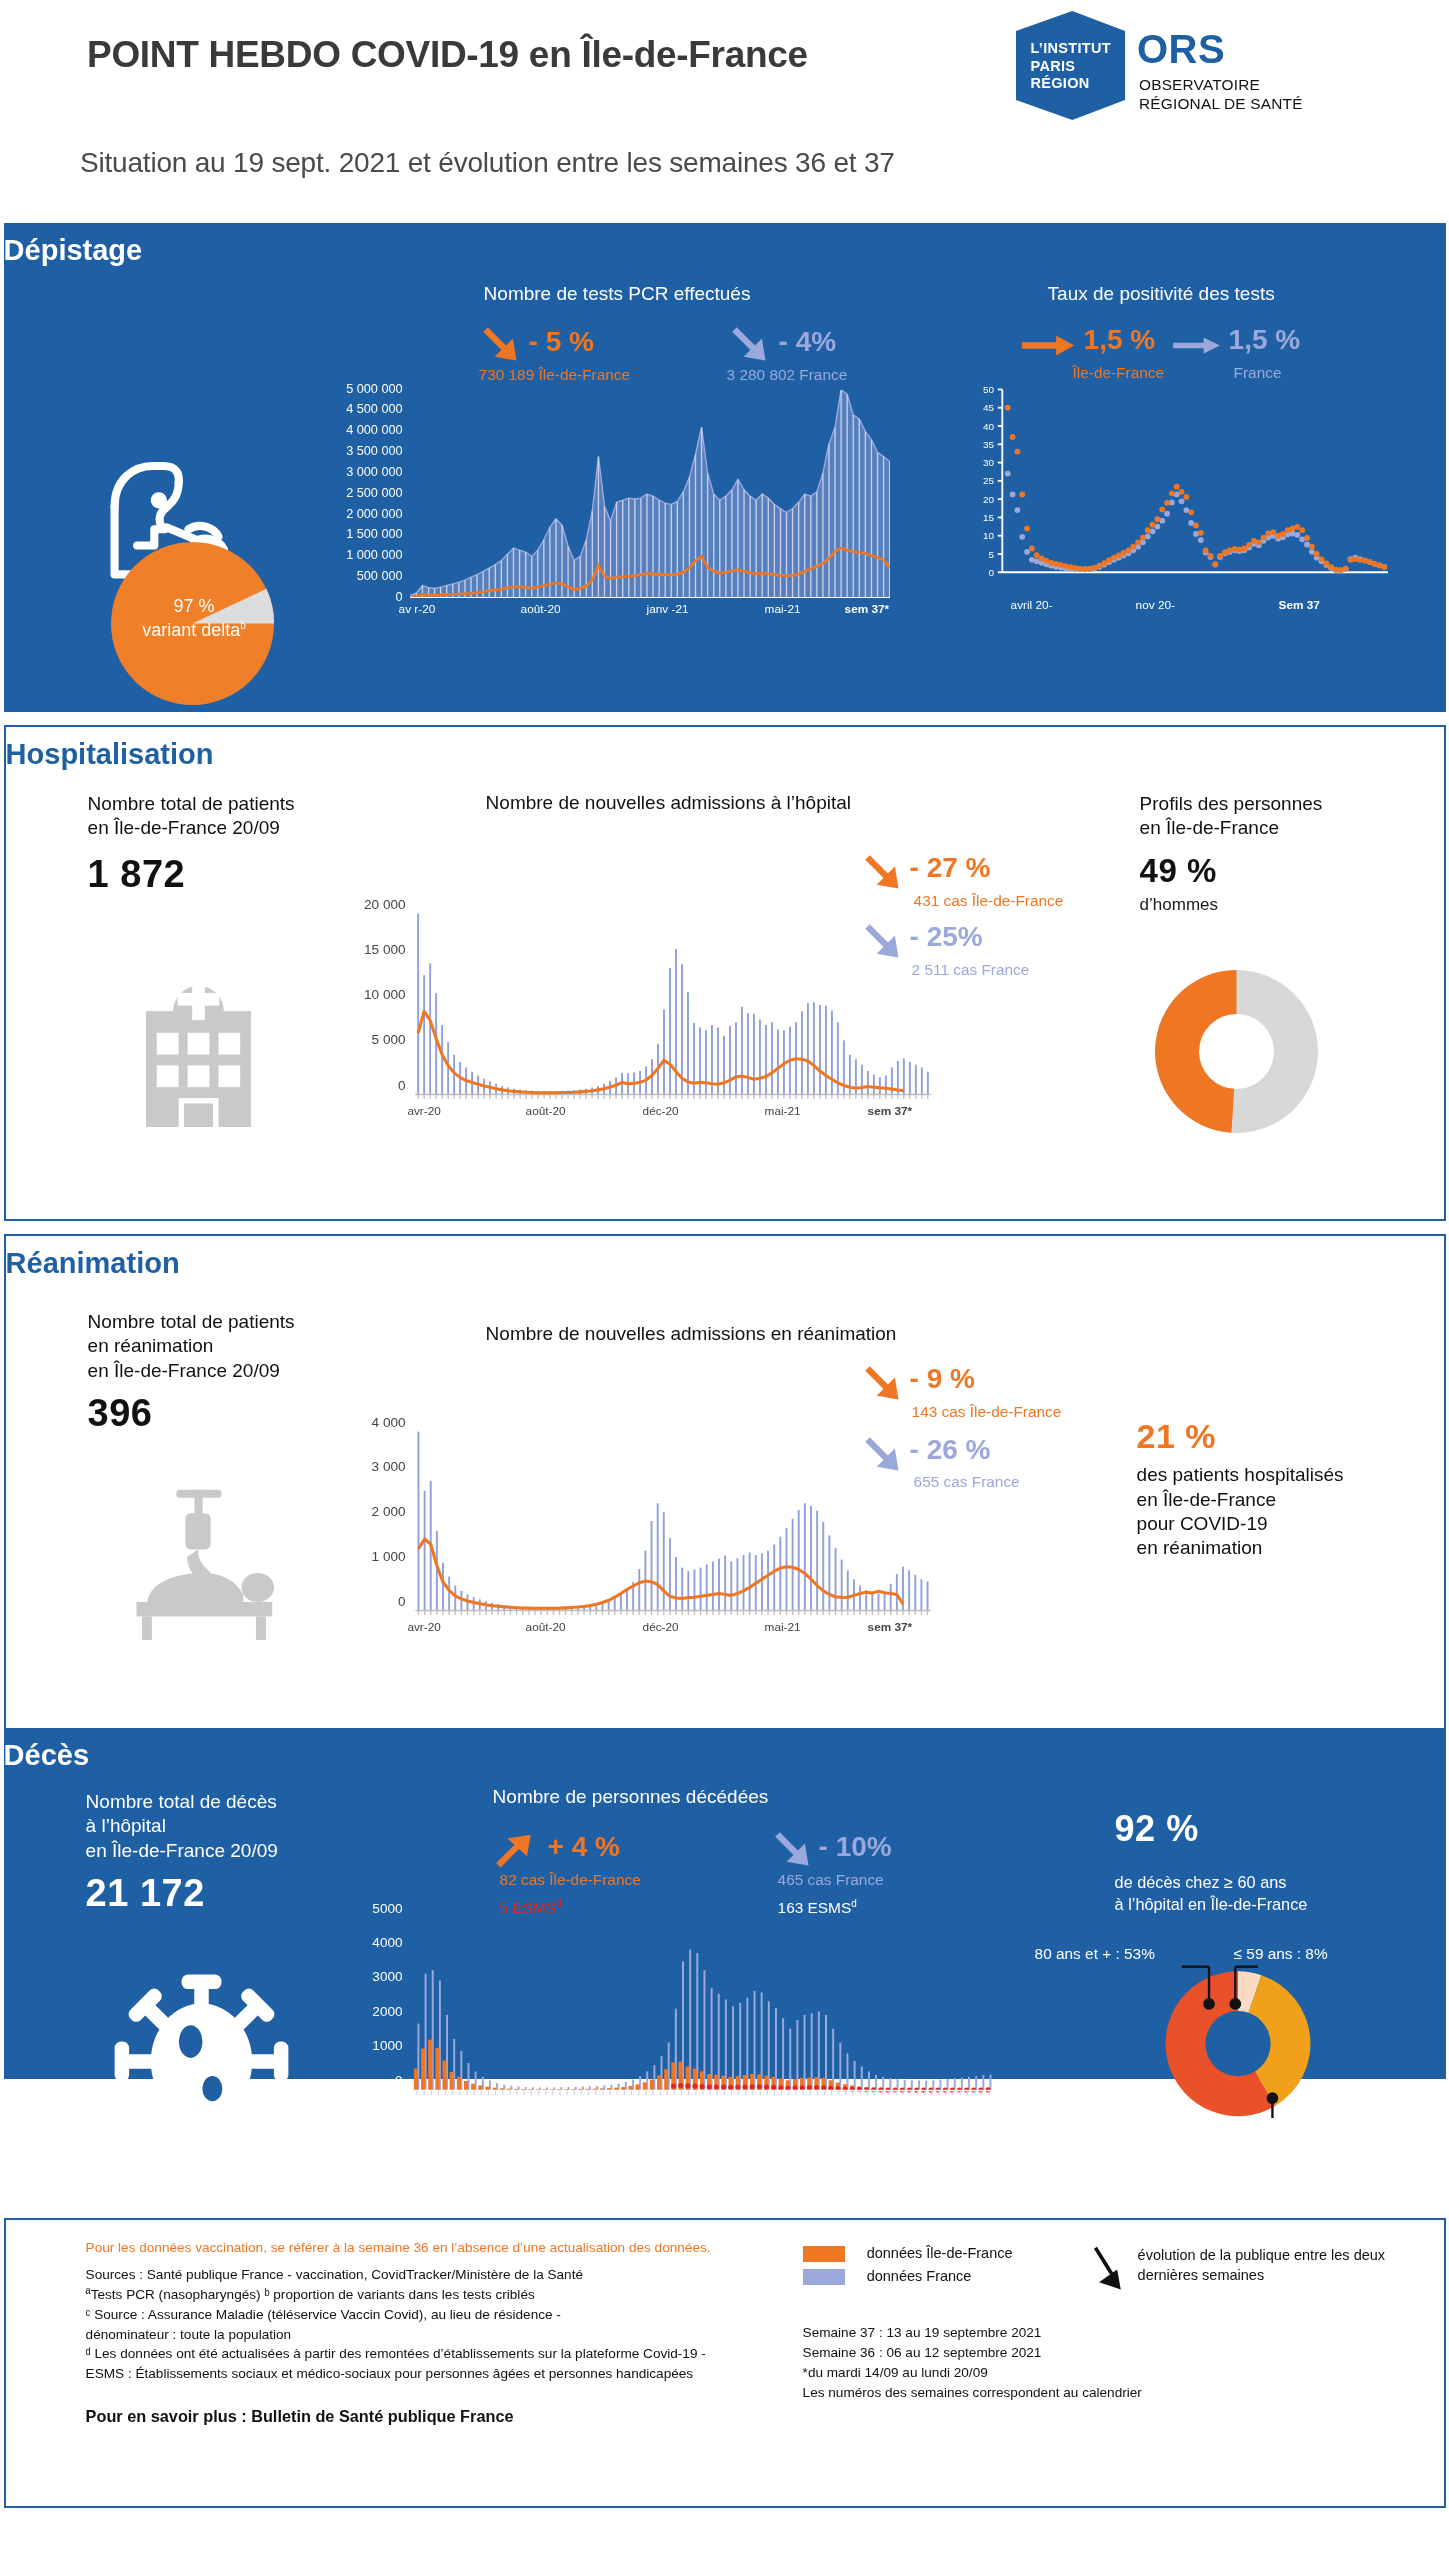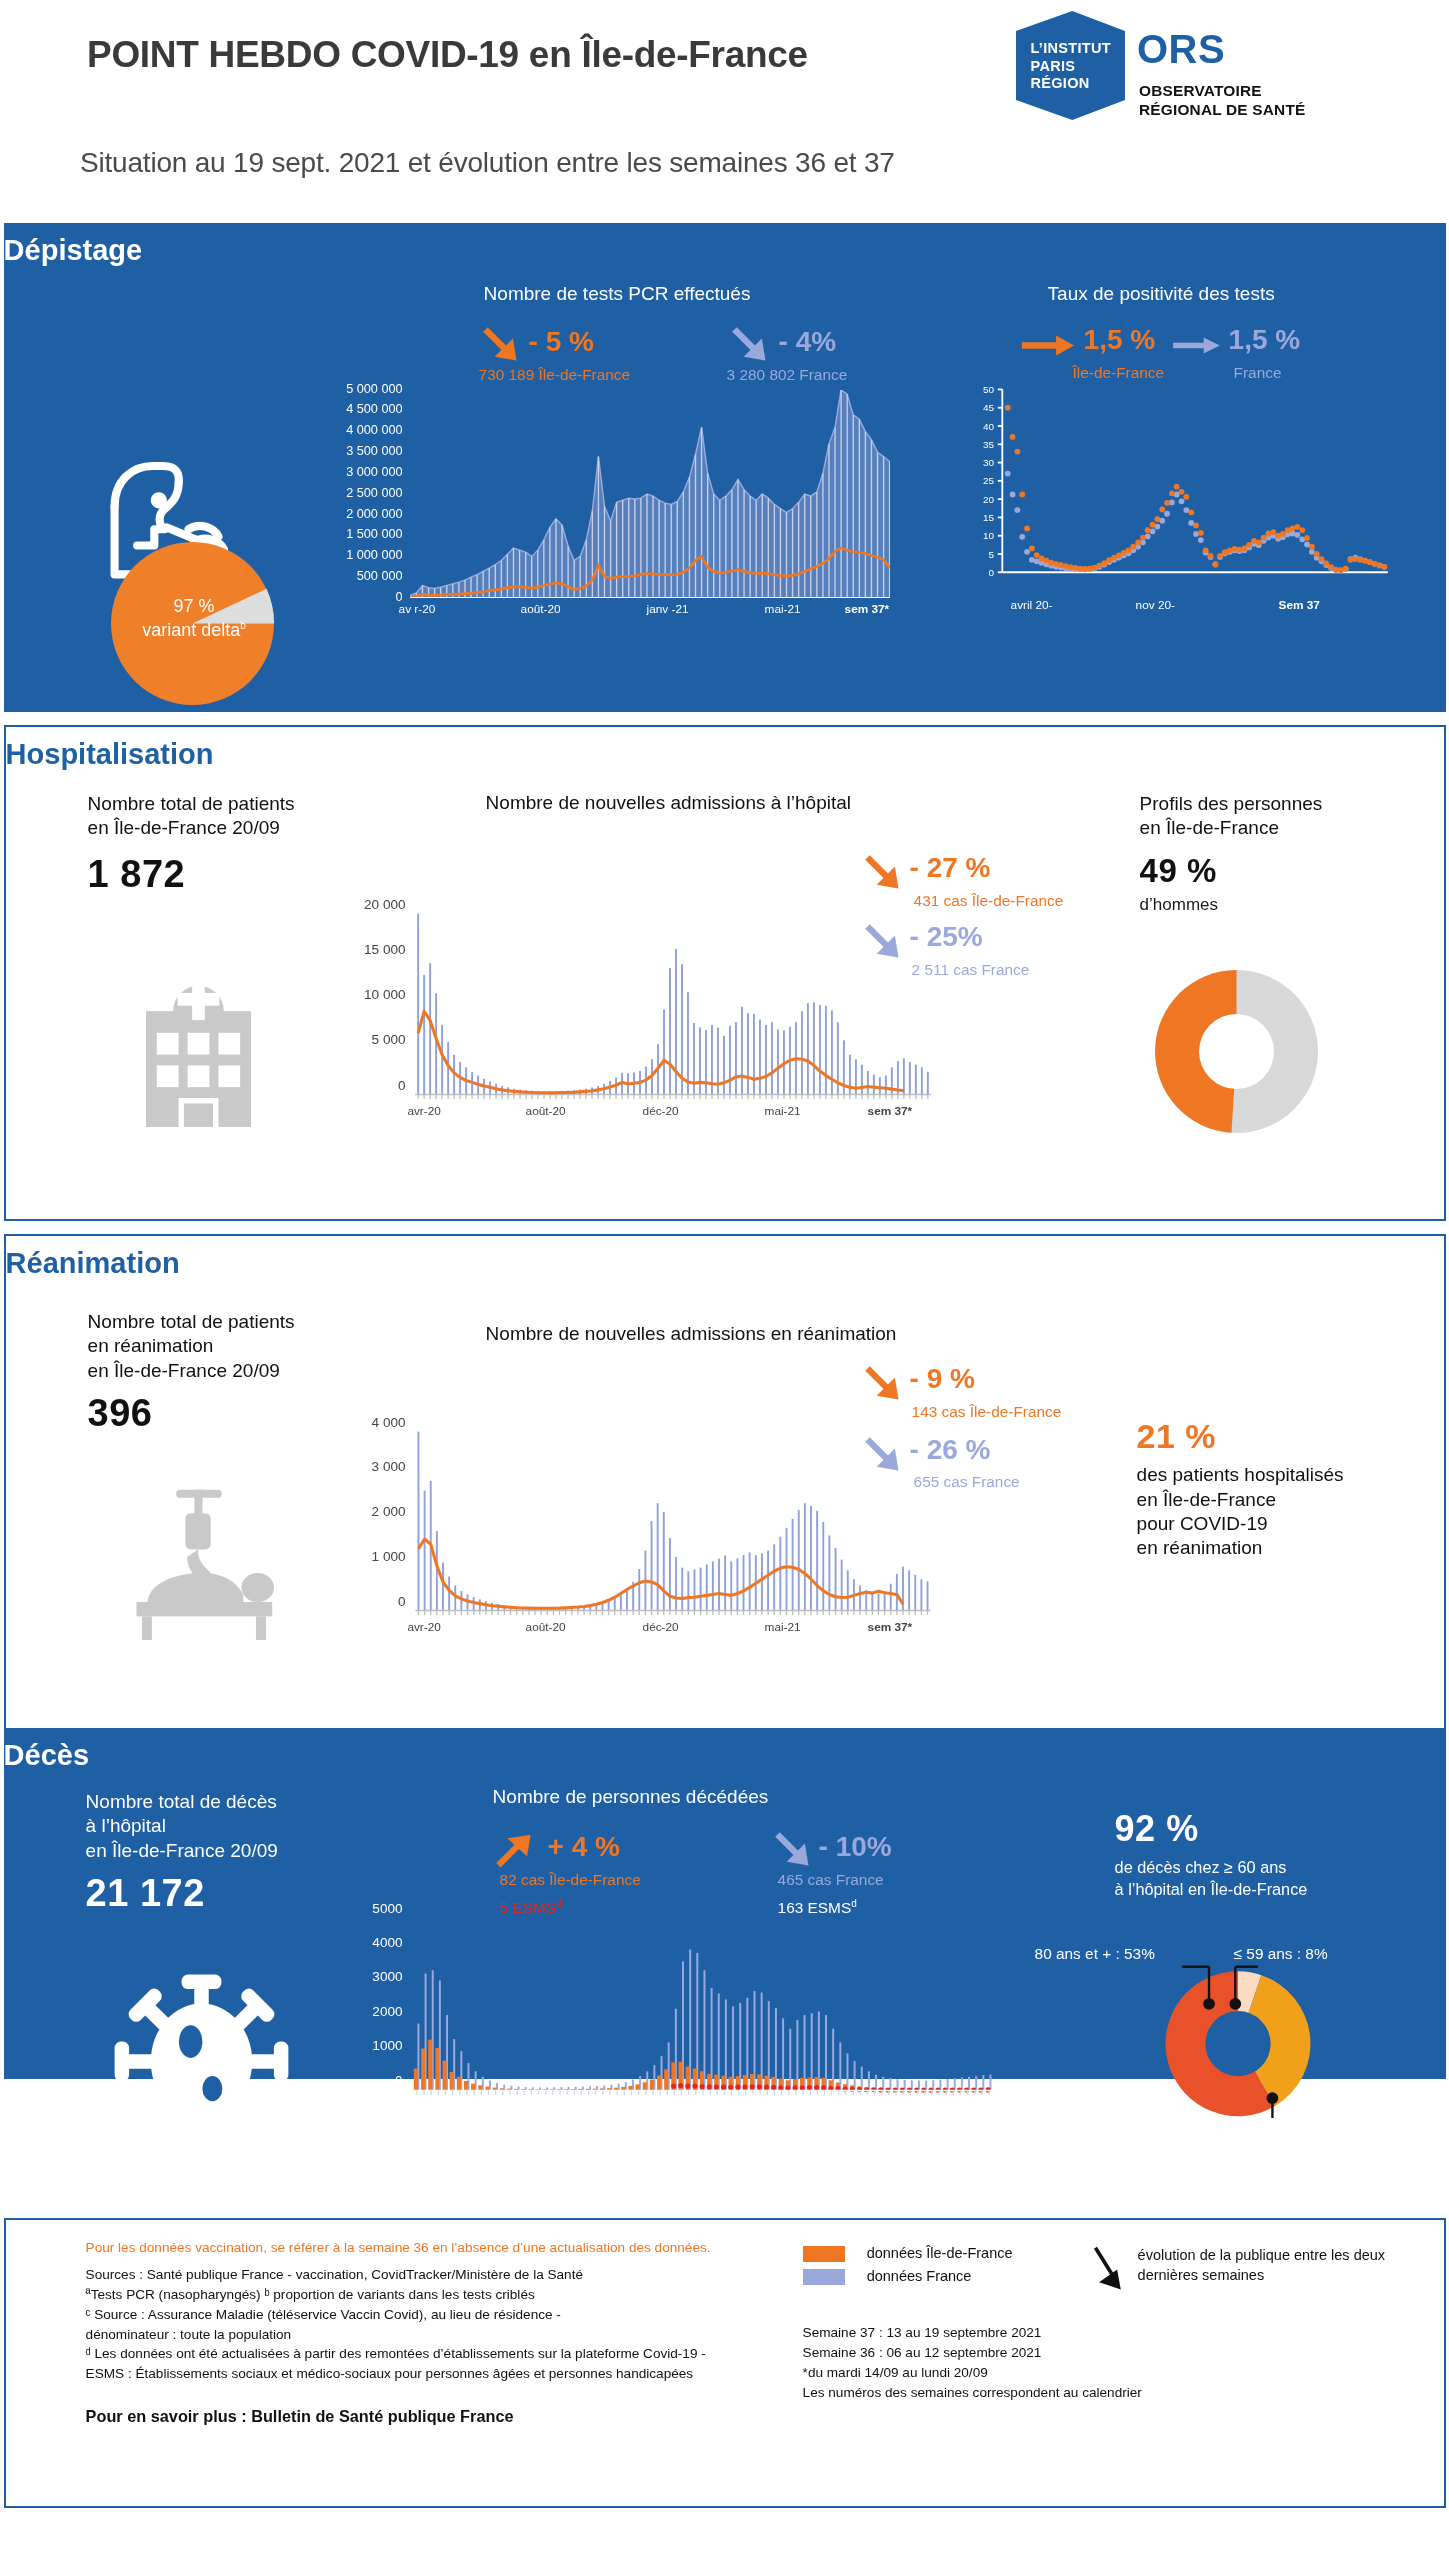--- a/index.html
+++ b/index.html
@@ -29,22 +29,22 @@
   .logo-inst {
     position:absolute; left:14.5px; top:29px;
     color:#ffffff; font-size:14.5px; font-weight:bold; line-height:1.22;
     letter-spacing:0.3px;
   }
   .logo-ors {
     position:absolute; left:121px; top:16.3px;
     color:#1f60a5; font-size:40px; font-weight:bold; letter-spacing:0.5px;
   }
   .logo-obs {
-    position:absolute; left:123px; top:71px;
-    color:#111; font-size:15.4px; font-weight:bold; line-height:1.22;
+    position:absolute; left:123px; top:65px;
+    color:#111; font-size:15.4px; font-weight:normal; line-height:1.22;
     letter-spacing:0.2px;
   }
 
   
   .section { position:absolute; left:3.6px; width:1442px; }
   .sec-blue { background:#1f60a5; }
   .sec-white { background:#ffffff; border:2.7px solid #1f60a5; }
   .sec-title {
     text-align:left; font-size:29px; font-weight:bold; padding-top:11px;
   }
@@ -1305,21 +1305,21 @@
   <div style="position:absolute; left:409px; top:371px; width:580px; color:#fff;">
     <span class="xlab" style="position:absolute; left:-7.2px;">avr-20</span>
     <span class="xlab" style="position:absolute; left:125px;">août-20</span>
     <span class="xlab" style="position:absolute; left:261px;">déc-20</span>
     <span class="xlab" style="position:absolute; left:391px;">mai-21</span>
     <span class="xlab-b" style="position:absolute; left:504px;">sem 37*</span>
   </div>
 
   <div style="position:absolute; left:1111px; top:80px; width:326px;">
     <div class="bignum blue-text" style="font-size:36px;">92 %</div>
-    <div class="blue-text" style="font-size:16.3px; line-height:1.35; margin-top:6px;">
+    <div class="blue-text" style="font-size:16.3px; line-height:1.35; margin-top:21px;">
       <div>de décès chez ≥ 60 ans</div>
       <div>à l’hôpital en Île-de-France</div>
     </div>
   </div>
   <div class="blue-text" style="position:absolute; left:1031px; top:217px; font-size:15.4px;">80 ans et + : 53%</div>
   <div class="blue-text" style="position:absolute; left:1230px; top:217px; font-size:15.4px;">≤ 59 ans : 8%</div>
   <div class="blue-text" style="position:absolute; left:1189px; top:373px; font-size:15.4px;">60-79 ans : 38%</div>
 
   <svg style="position:absolute; left:1098px; top:236px;" width="272" height="154" viewBox="0 0 300 170">
     <g transform="translate(150,88)">

